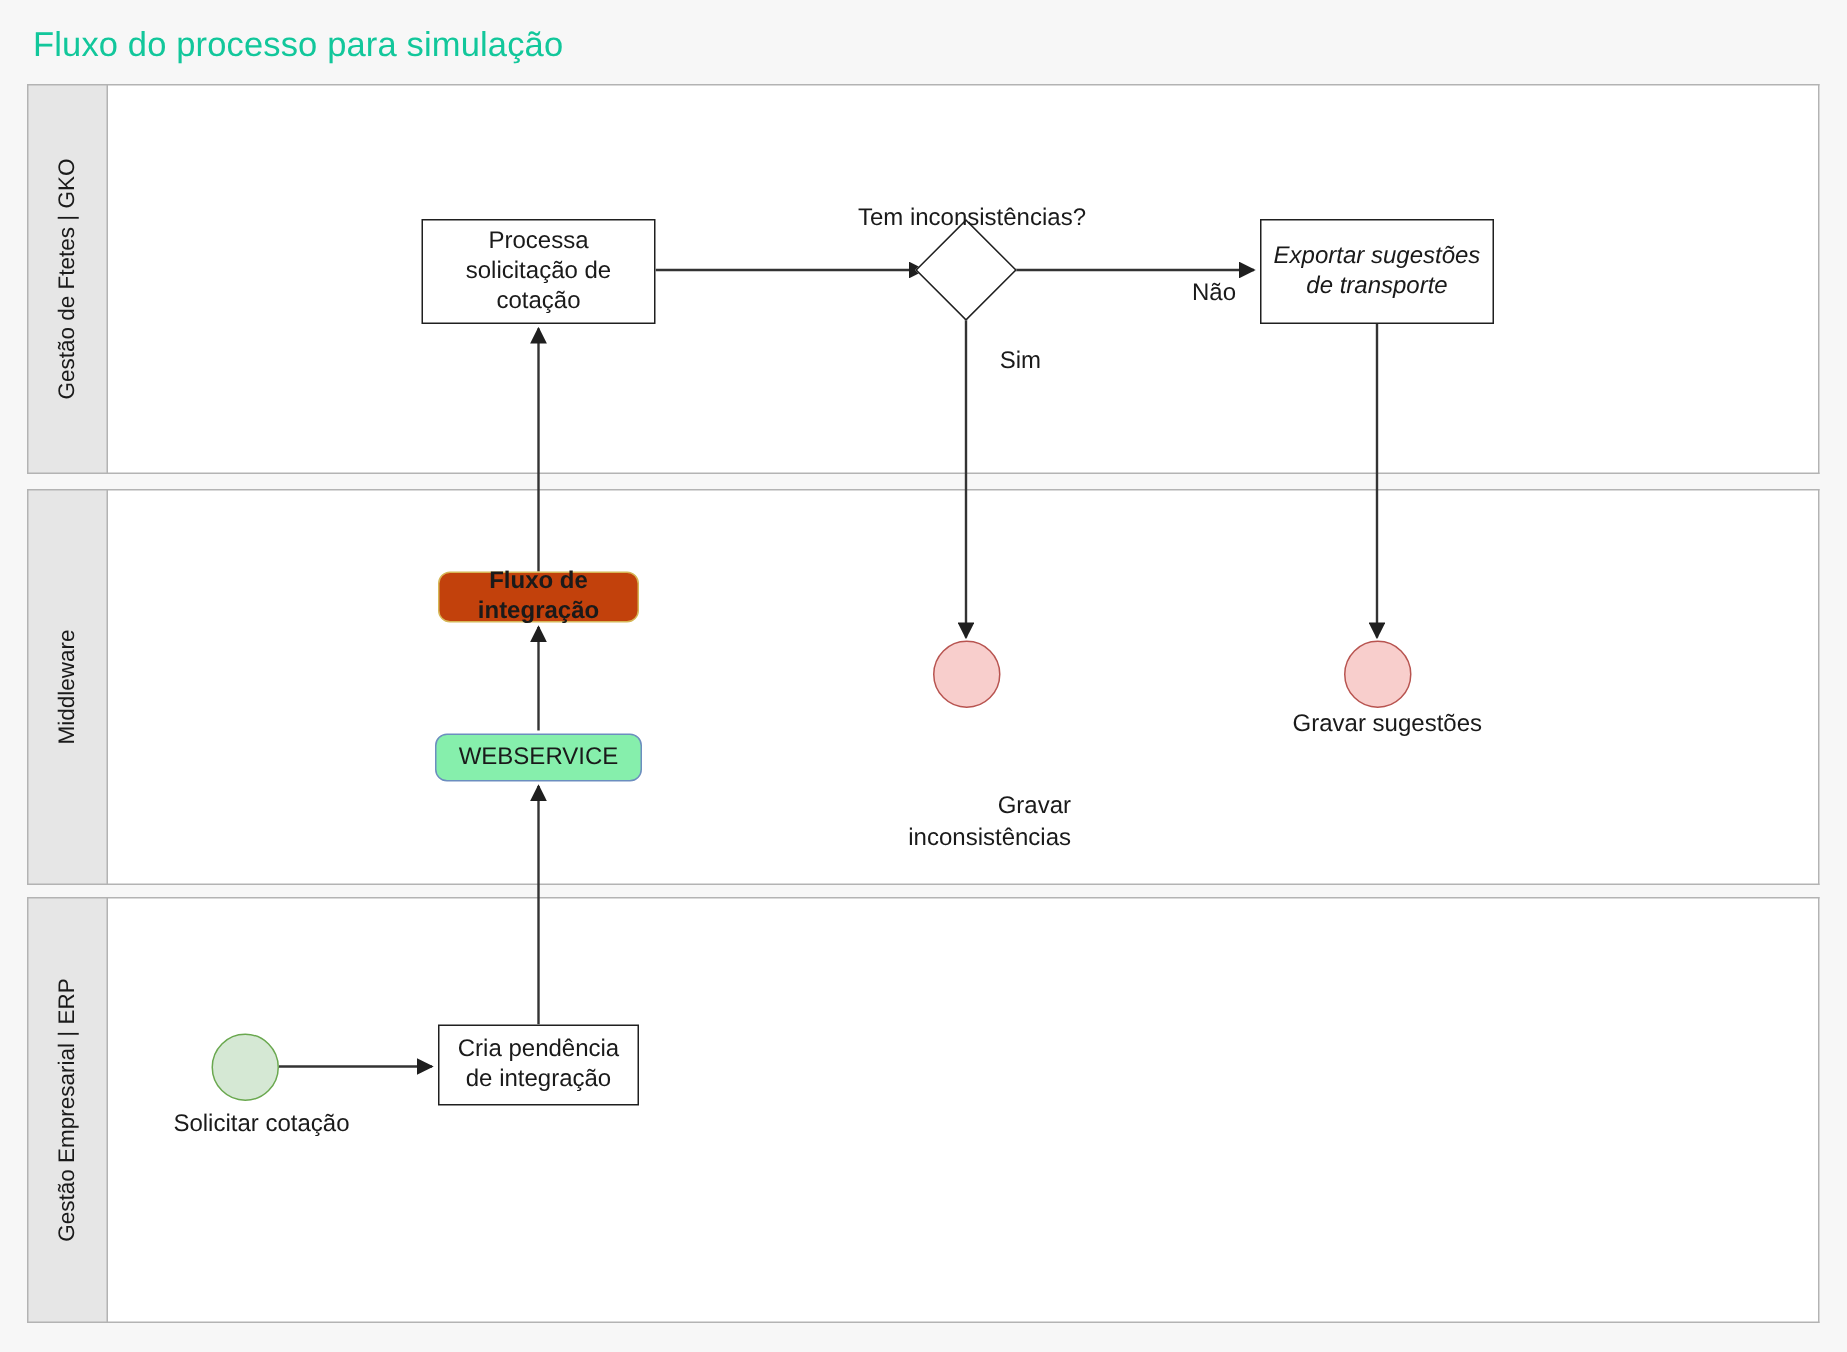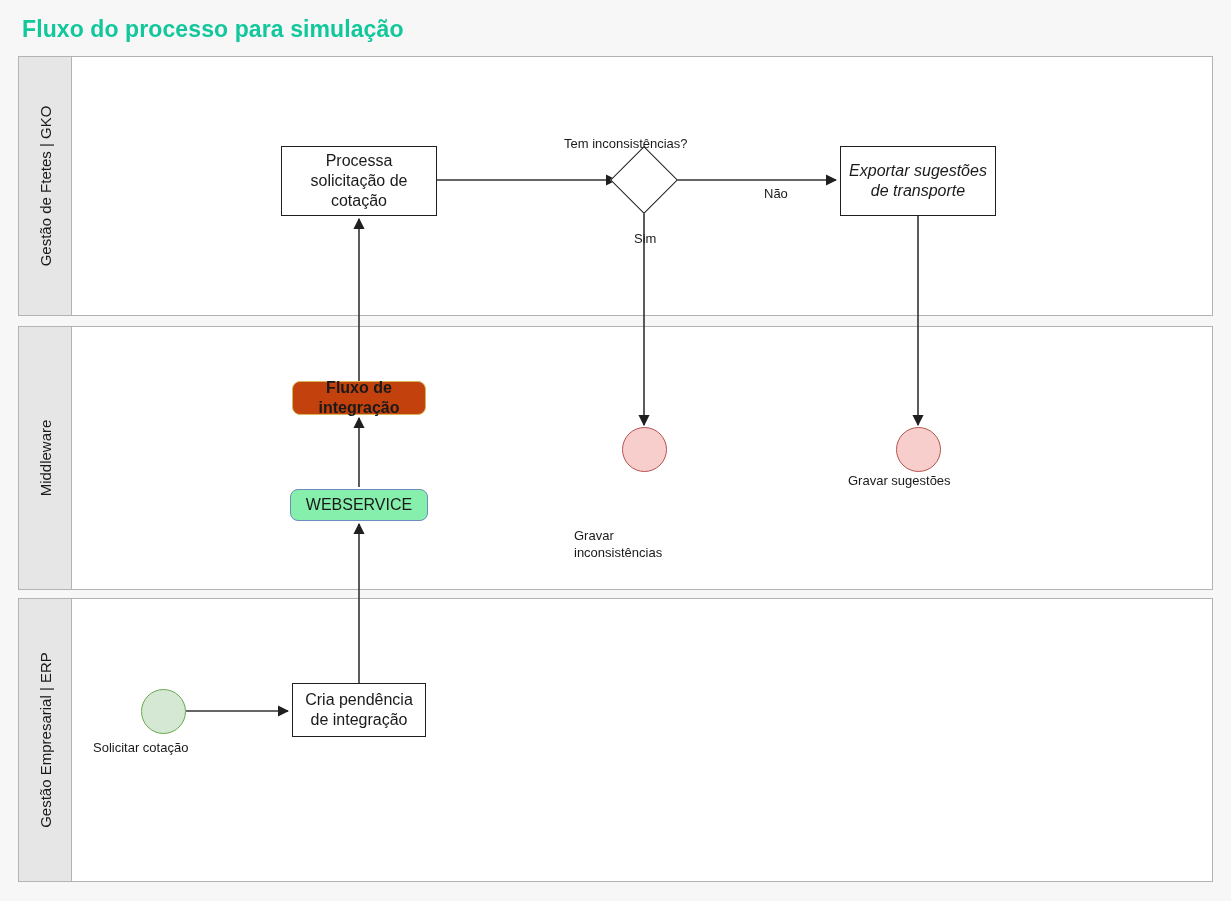--- a/index.html
+++ b/index.html
@@ -15,21 +15,21 @@
     position: relative;
     overflow: hidden;
   }
 
   
   #page-title {
     position: absolute;
     left: 22px;
     top: 16px;
     font-size: 23px;
-    font-weight: bold;
+    font-weight: normal;
     color: #12c79b;
     letter-spacing: 0.1px;
     white-space: nowrap;
   }
 
   
   .lane {
     position: absolute;
     display: flex;
     box-sizing: border-box;
@@ -121,24 +121,24 @@
     border: 1.4px solid #6aa84f;
   }
   .event-end {
     background: #f8cecc;
     border: 1.4px solid #b85450;
   }
 
   
   .free-label {
     position: absolute;
-    font-size: 13px;
+    font-size: 16px;
     line-height: 1.3;
     color: #1a1a1a;
-    text-align: left;
+    text-align: right;
     white-space: pre-line;
   }
 </style>
 </head>
 <body>
 
 <div id="page-title">Fluxo do processo para simulação</div>
 
 <div class="lane" id="lane-gko">
   <div class="lane-header">

